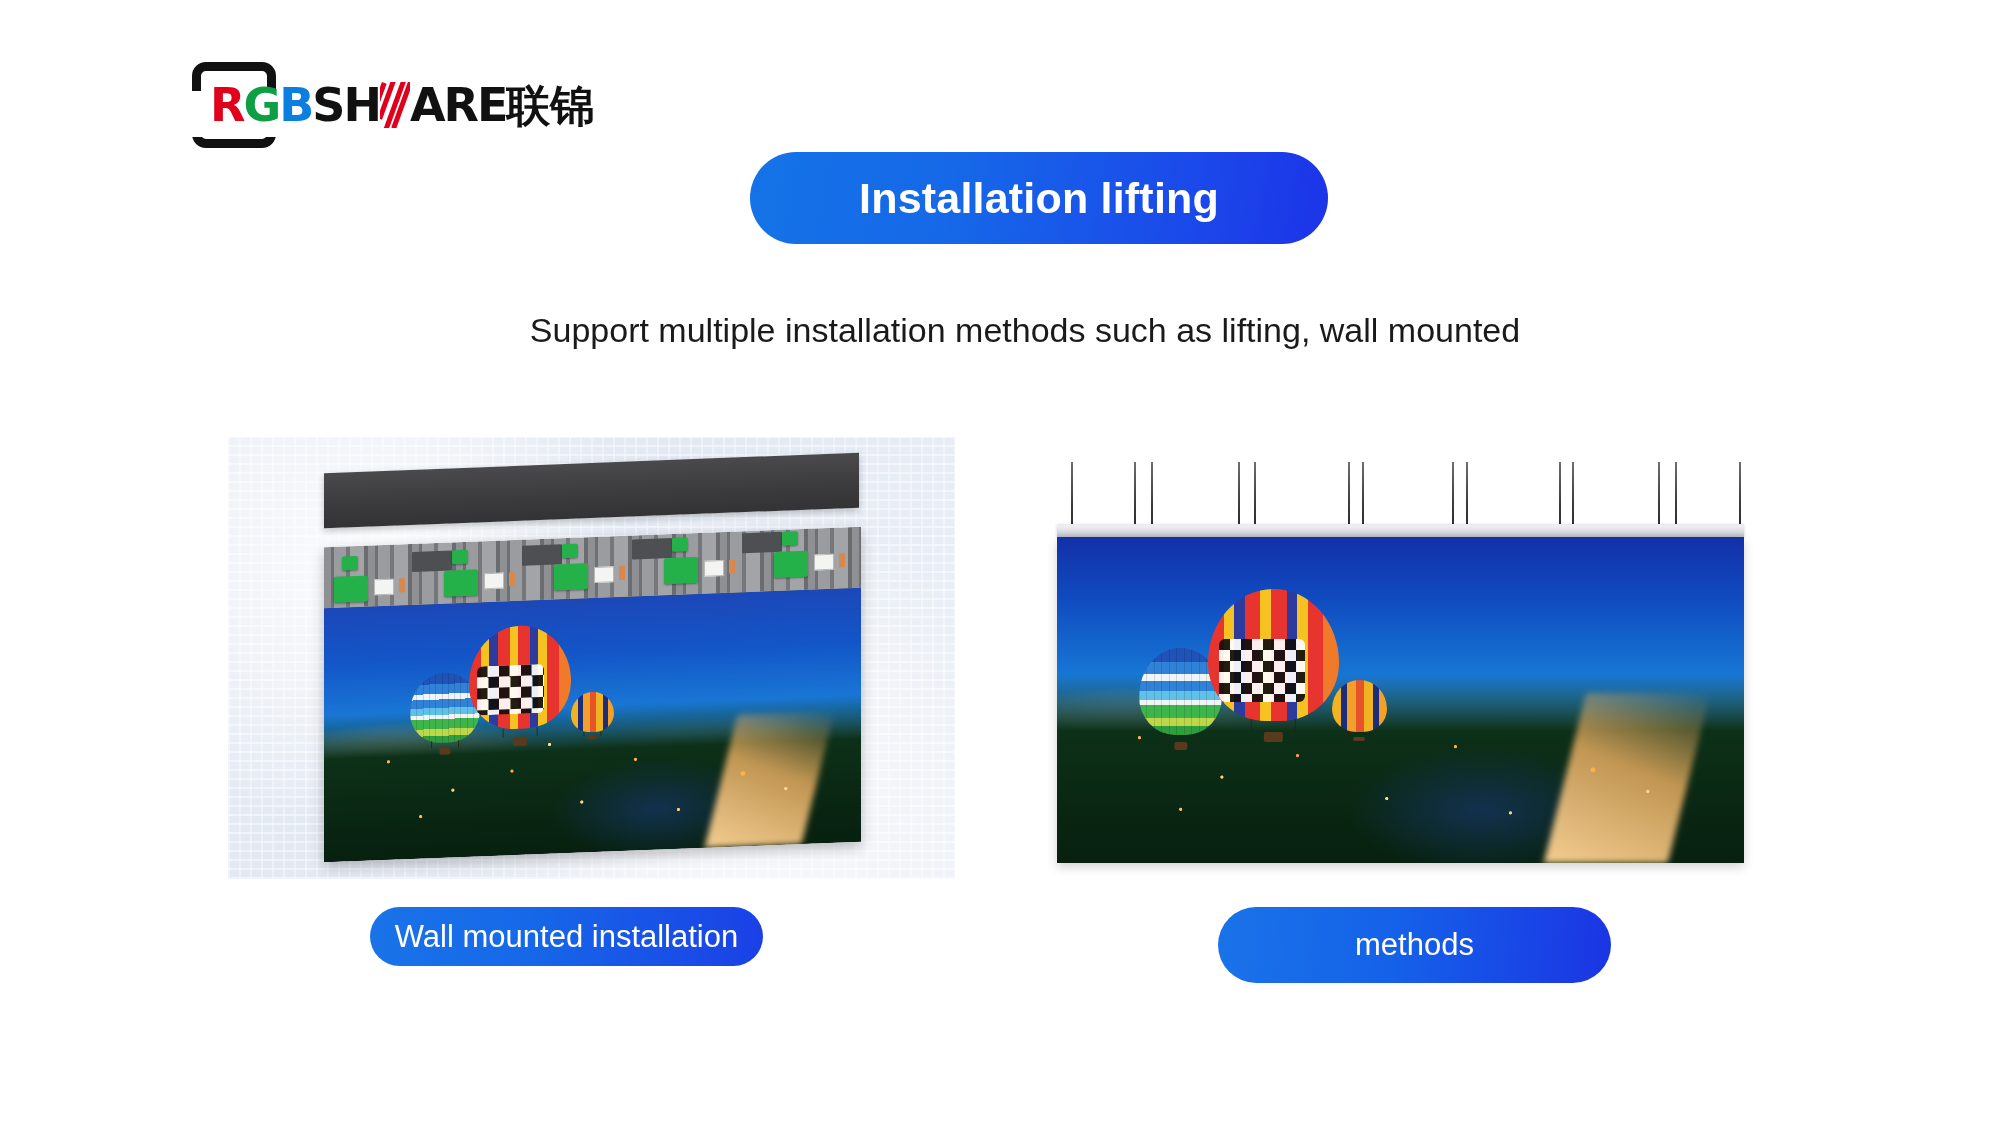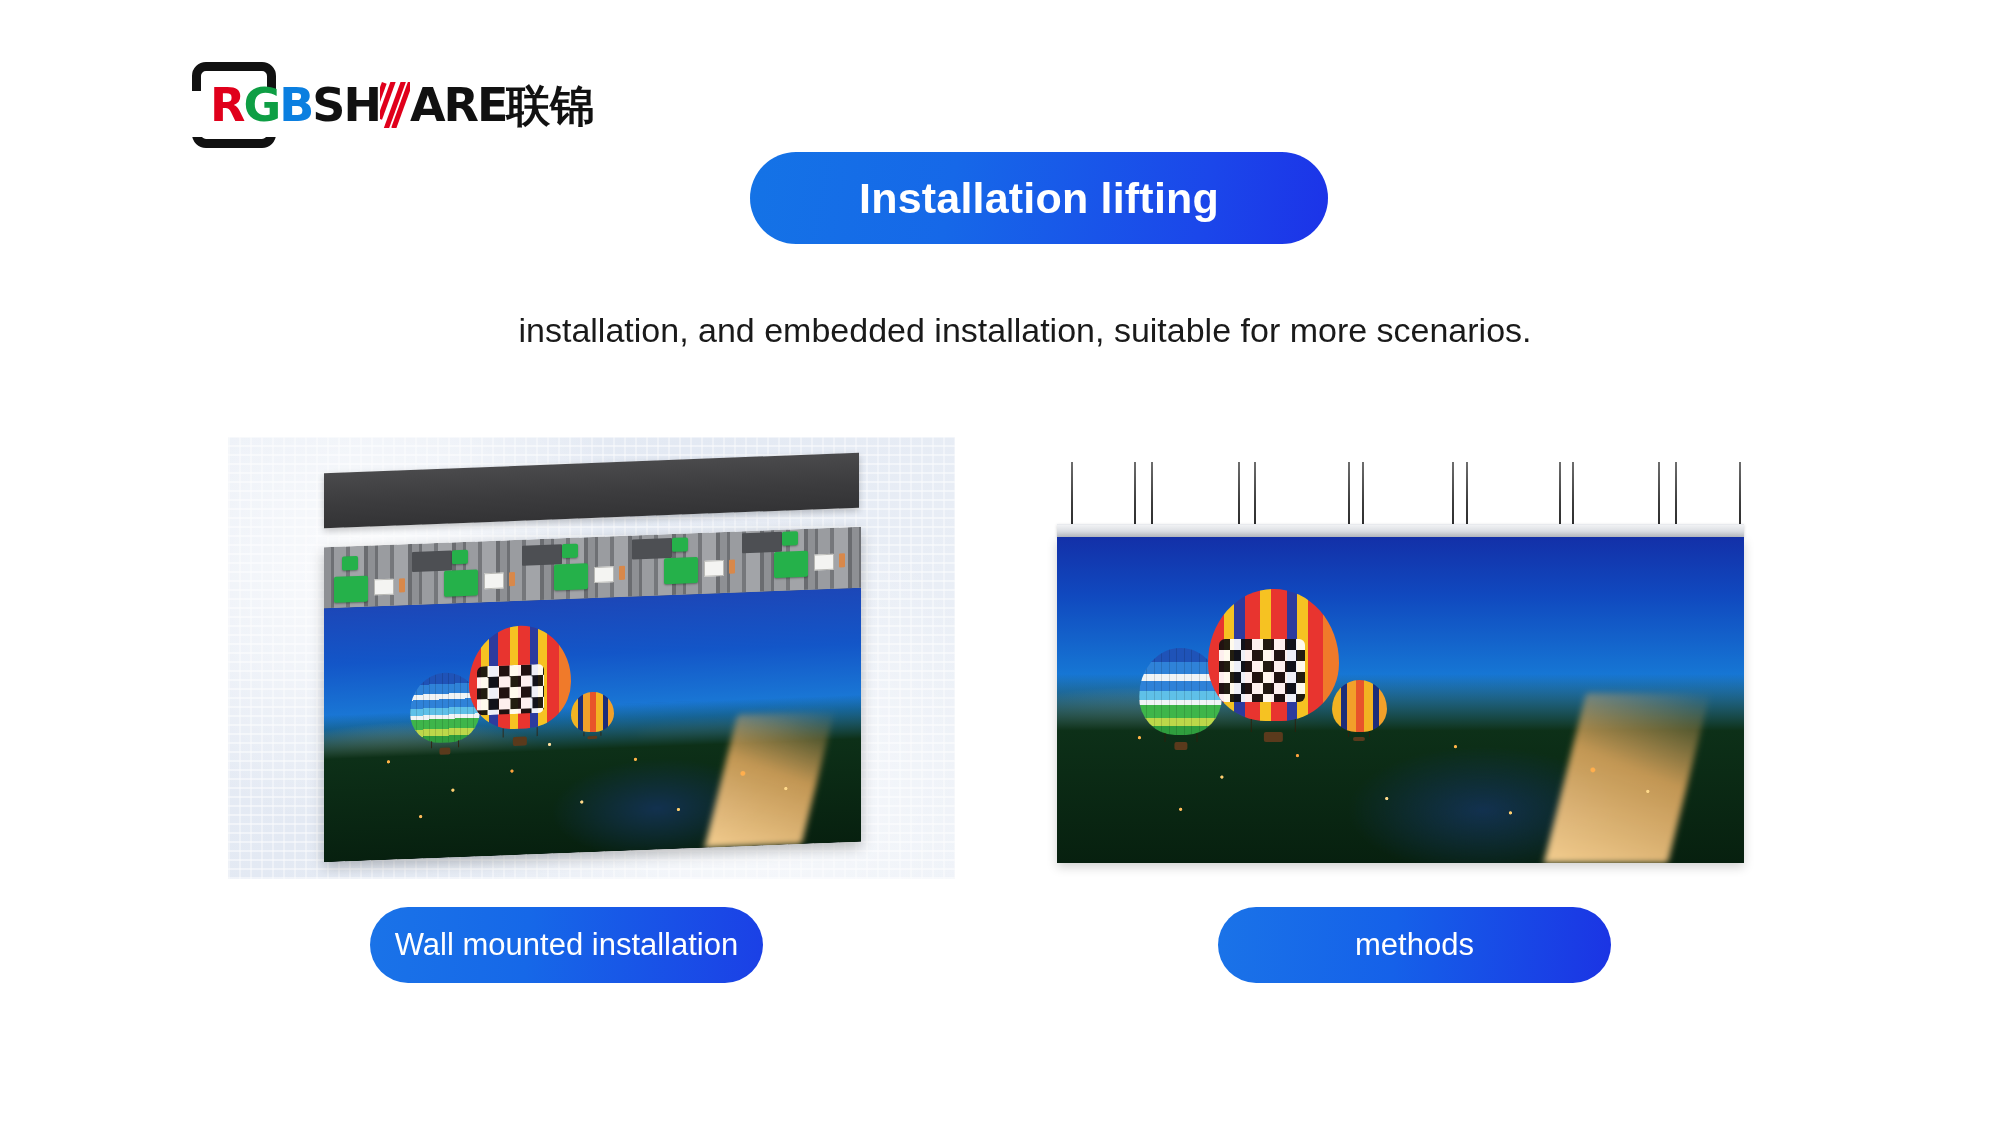--- a/index.html
+++ b/index.html
@@ -246,21 +246,21 @@
     overflow: hidden; box-shadow: 0 4px 10px rgba(0,0,0,.18);
   }
 
   
   .cap {
     position: absolute; border-radius: 38px;
     display: flex; align-items: center; justify-content: center;
     color: #fff; font-size: 31px; font-family: "Liberation Sans", sans-serif;
   }
   .cap-left {
-    left: 370px; top: 907px; width: 393px; height: 76px;
+    left: 370px; top: 907px; width: 393px; height: 59px;
     background: linear-gradient(95deg, #1a73e8 0%, #1668e8 40%, #1b40e6 100%);
   }
   .cap-right {
     left: 1218px; top: 907px; width: 393px; height: 76px;
     background: linear-gradient(95deg, #1a73e8 0%, #1561e9 45%, #1b34e4 100%);
   }
 </style>
 </head>
 <body>
 
@@ -271,21 +271,21 @@
     <div class="logo-word">
       <span class="lr">R</span><span class="lg">G</span><span class="lb">B</span><span class="lk">SH</span><span class="logo-slash"><i></i><i></i><i></i><i></i></span><span class="lk">ARE</span><span class="logo-cn">联锦</span>
     </div>
   </div>
 
   <div class="title-pill">
     <span>Installation lifting</span>
   </div>
 
   <div class="body-text">
-    <div>installation, and embedded installation, suitable for more scenarios.</div>
+    <div>Support multiple installation methods such as lifting, wall mounted</div>
   </div>
 
   <div class="fig-left">
     <div class="wall-tex"></div>
 
     <div class="mount-bar"></div>
 
     <div class="panel-left">
       <div class="pcb-strip">
         <div class="chip" style="left:18px;top:10px;width:16px;height:14px;"></div>

